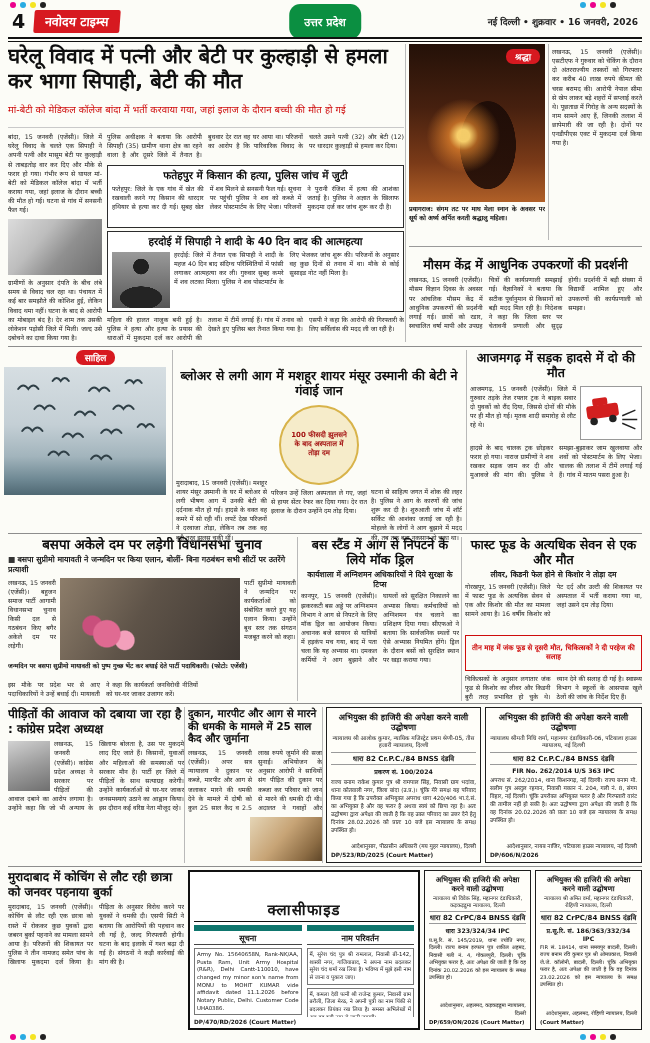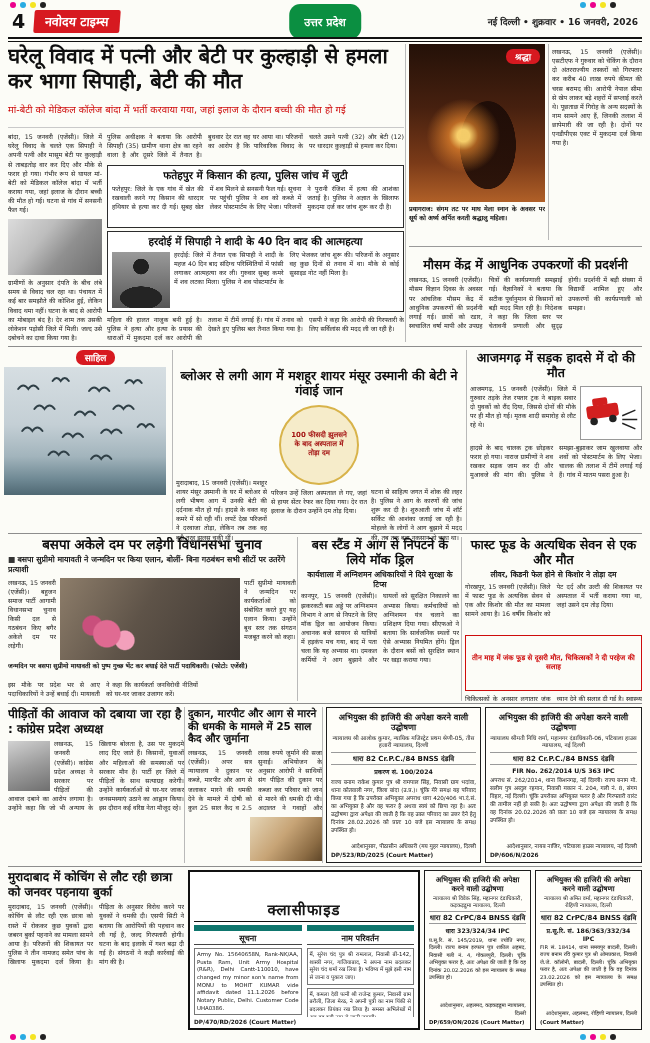--- a/index.html
+++ b/index.html
@@ -36,21 +36,21 @@
   .cols3 { column-count:3; column-gap:6px; }
   .cap { font-size:6.4px; font-weight:bold; line-height:1.35; text-align:justify; color:#111; overflow:hidden; }
   .lead { font-size:7.6px; font-weight:bold; text-align:center; margin:2px 0; color:#222; line-height:1.3; }
   .bullet-lead { font-size:7.8px; font-weight:bold; line-height:1.3; color:#1b1b1b; margin:2px 0; }
   .bullet-ic { color:#333; margin-right:2px; }
   
   .boxed { border:1px solid #2c2c2c; padding:3px 4px; background:#fff; overflow:hidden; }
   .label-red { display:inline-block; background:#d71920; color:#fff; font-size:9px;
                font-weight:bold; padding:1px 9px;border-radius:7px; }
   .fh { border:1px solid #ce0c0c; color:#ce0c0c; font-weight:bold; font-size:7px;
-        text-align:center; padding:18px 3px; margin:3px 0; line-height:1.3; }
+        text-align:center; padding:8px 3px; margin:3px 0; line-height:1.3; }
   .circle-inset { width:80px; height:80px; border-radius:50%; background:#f6ecca;
         border:2px solid #d8b34a; display:flex; align-items:center; justify-content:center;
         text-align:center; font-size:7px; font-weight:bold; color:#a31010; padding:8px; margin:1px auto 3px; line-height:1.3; }
   
   .ph { position:relative; overflow:hidden; background:#999; }
   .ph-shraddha { background:
       radial-gradient(circle at 40% 58%, rgba(255,214,110,.95) 0 5%, rgba(255,150,50,.6) 12%, rgba(255,120,40,0) 30%),
       radial-gradient(ellipse 34% 46% at 58% 64%, rgba(25,10,6,.85) 0 60%, rgba(25,10,6,0) 61%),
       linear-gradient(180deg,#241108 0%, #46200f 40%, #7a3a18 75%, #b06028 100%); }
   .ph-hands { background: linear-gradient(130deg,#dcdcdc 0%,#bdbdbd 35%,#909090 60%,#6d6d6d 100%); }

